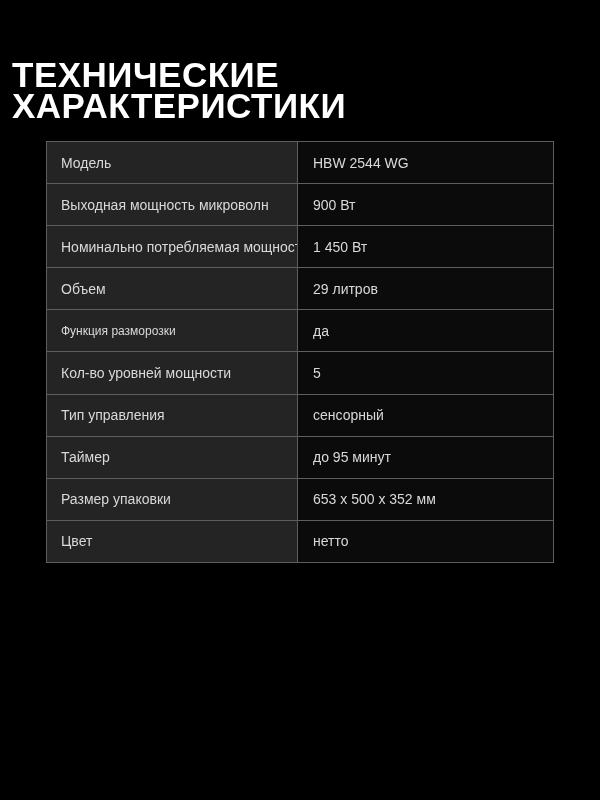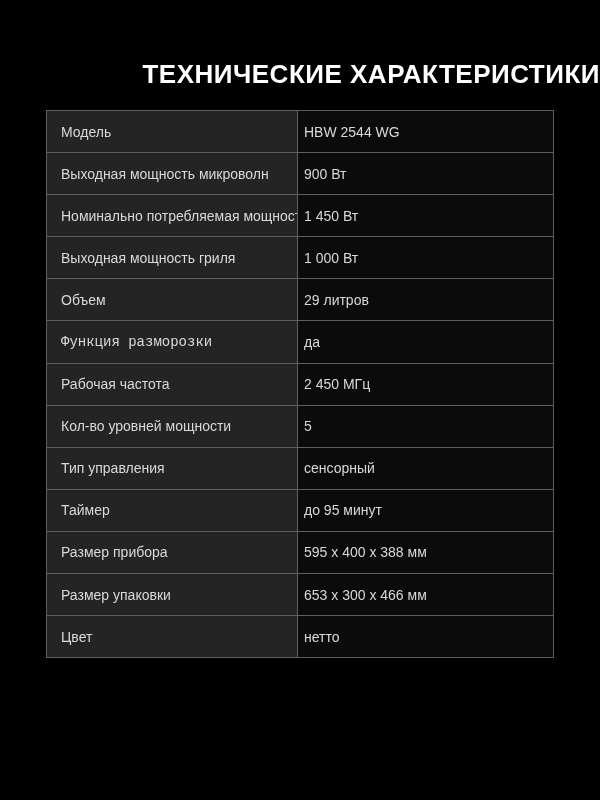--- a/index.html
+++ b/index.html
@@ -18,26 +18,27 @@
     font-family: "Liberation Sans", "DejaVu Sans", sans-serif;
     overflow: hidden;
   }
   .page {
     width: 600px;
     height: 800px;
     background: var(--page-bg);
   }
   .title {
     margin-top: 59px;
-    text-align: right;
+    text-align: left;
     color: var(--title);
-    font-size: 26px;
+    font-size: 35px;
     font-weight: 700;
     letter-spacing: 0.5px;
     line-height: 31px;
+    margin-left: 12px;
   }
   table.spec-table {
     margin: 20px auto 0 auto;
     width: 507px;
     border-collapse: collapse;
     table-layout: fixed;
   }
   table.spec-table td {
     border: 1px solid var(--border);
     height: 42.1px;
@@ -48,27 +49,26 @@
     overflow: hidden;
     white-space: nowrap;
     margin-left: 39px;
   }
   td.label-cell {
     background: var(--label-bg);
     width: 251px;
     padding-left: 14px;
   }
   td.label-cell.small {
-    font-size: 14px;
-    font-family: Liberation Mono, monospace;
+    font-size: 12px;
   }
   td.value-cell {
     background: var(--value-bg);
     width: 256px;
-    padding-left: 6px;
+    padding-left: 15px;
   }
 </style>
 </head>
 <body>
 
 <div class="page">
   <h1 class="title">ТЕХНИЧЕСКИЕ ХАРАКТЕРИСТИКИ</h1>
   <table class="spec-table">
     <tbody id="spec-tbody">
         <tr>
@@ -77,54 +77,42 @@
         </tr>
         <tr>
           <td class="label-cell">Выходная мощность микроволн</td>
           <td class="value-cell">900 Вт</td>
         </tr>
         <tr>
           <td class="label-cell">Номинально потребляемая мощность</td>
           <td class="value-cell">1 450 Вт</td>
         </tr>
         <tr>
-          <td class="label-cell">Выходная мощность гриля</td>
-          <td class="value-cell">1 000 Вт</td>
-        </tr>
-        <tr>
           <td class="label-cell">Объем</td>
           <td class="value-cell">29 литров</td>
         </tr>
         <tr>
           <td class="label-cell small">Функция разморозки</td>
           <td class="value-cell">да</td>
-        </tr>
-        <tr>
-          <td class="label-cell">Рабочая частота</td>
-          <td class="value-cell">2 450 МГц</td>
         </tr>
         <tr>
           <td class="label-cell">Кол-во уровней мощности</td>
           <td class="value-cell">5</td>
         </tr>
         <tr>
           <td class="label-cell">Тип управления</td>
           <td class="value-cell">сенсорный</td>
         </tr>
         <tr>
           <td class="label-cell">Таймер</td>
           <td class="value-cell">до 95 минут</td>
         </tr>
         <tr>
-          <td class="label-cell">Размер прибора</td>
-          <td class="value-cell">595 x 400 x 388 мм</td>
-        </tr>
-        <tr>
           <td class="label-cell">Размер упаковки</td>
-          <td class="value-cell">653 x 300 x 466 мм</td>
+          <td class="value-cell">653 x 500 x 352 мм</td>
         </tr>
         <tr>
           <td class="label-cell">Цвет</td>
           <td class="value-cell">нетто</td>
         </tr>
       </tbody>
   </table>
 </div>
 
 </body></html>

